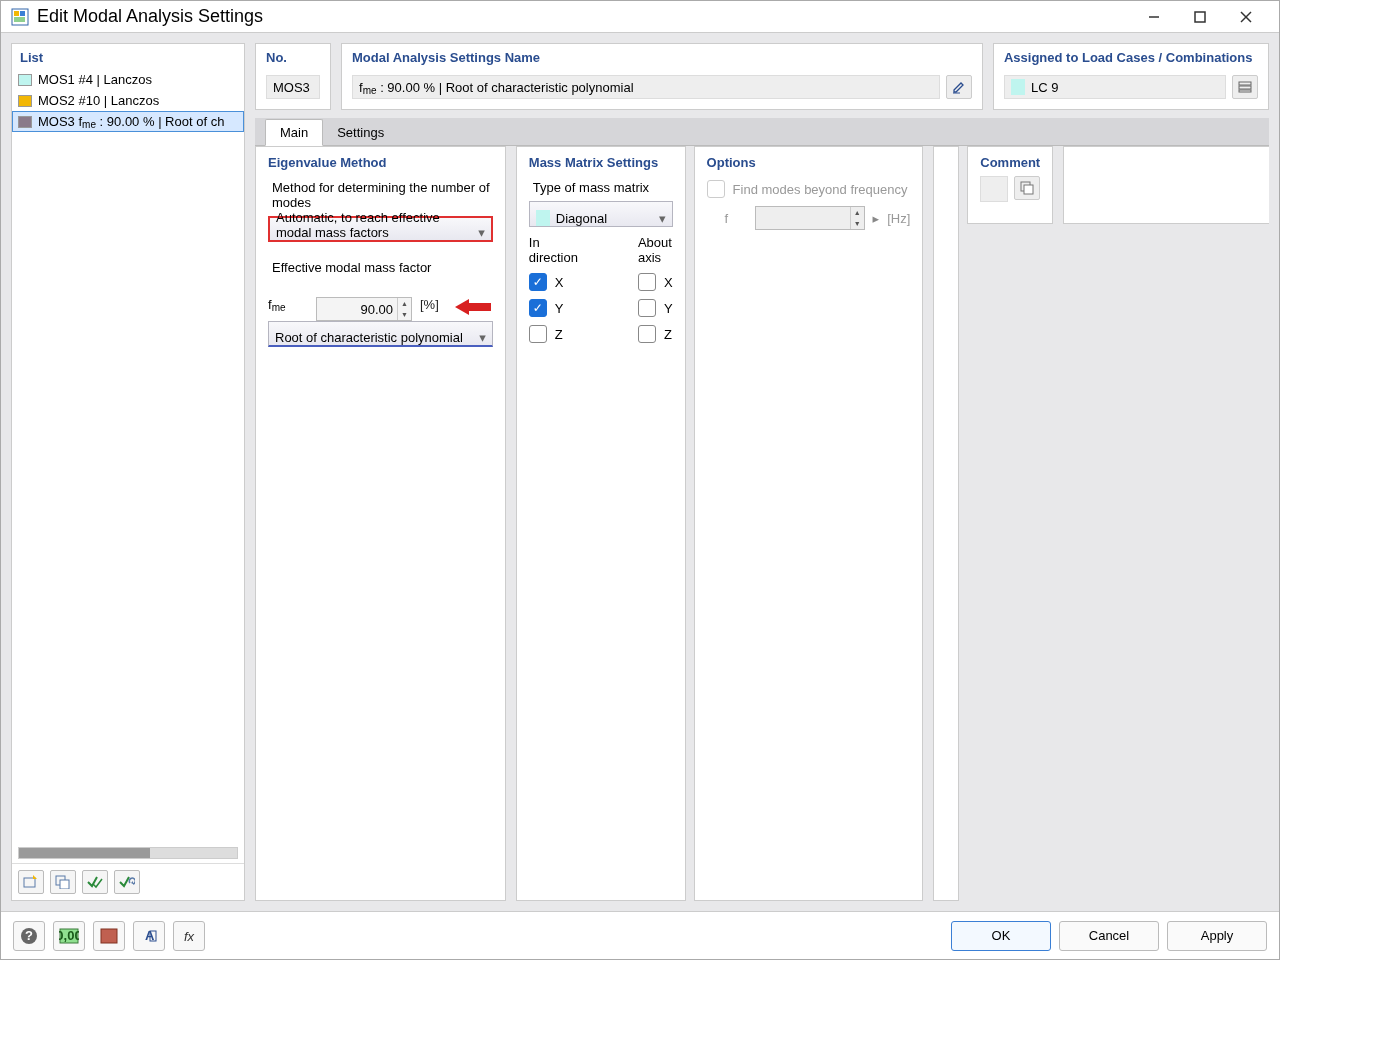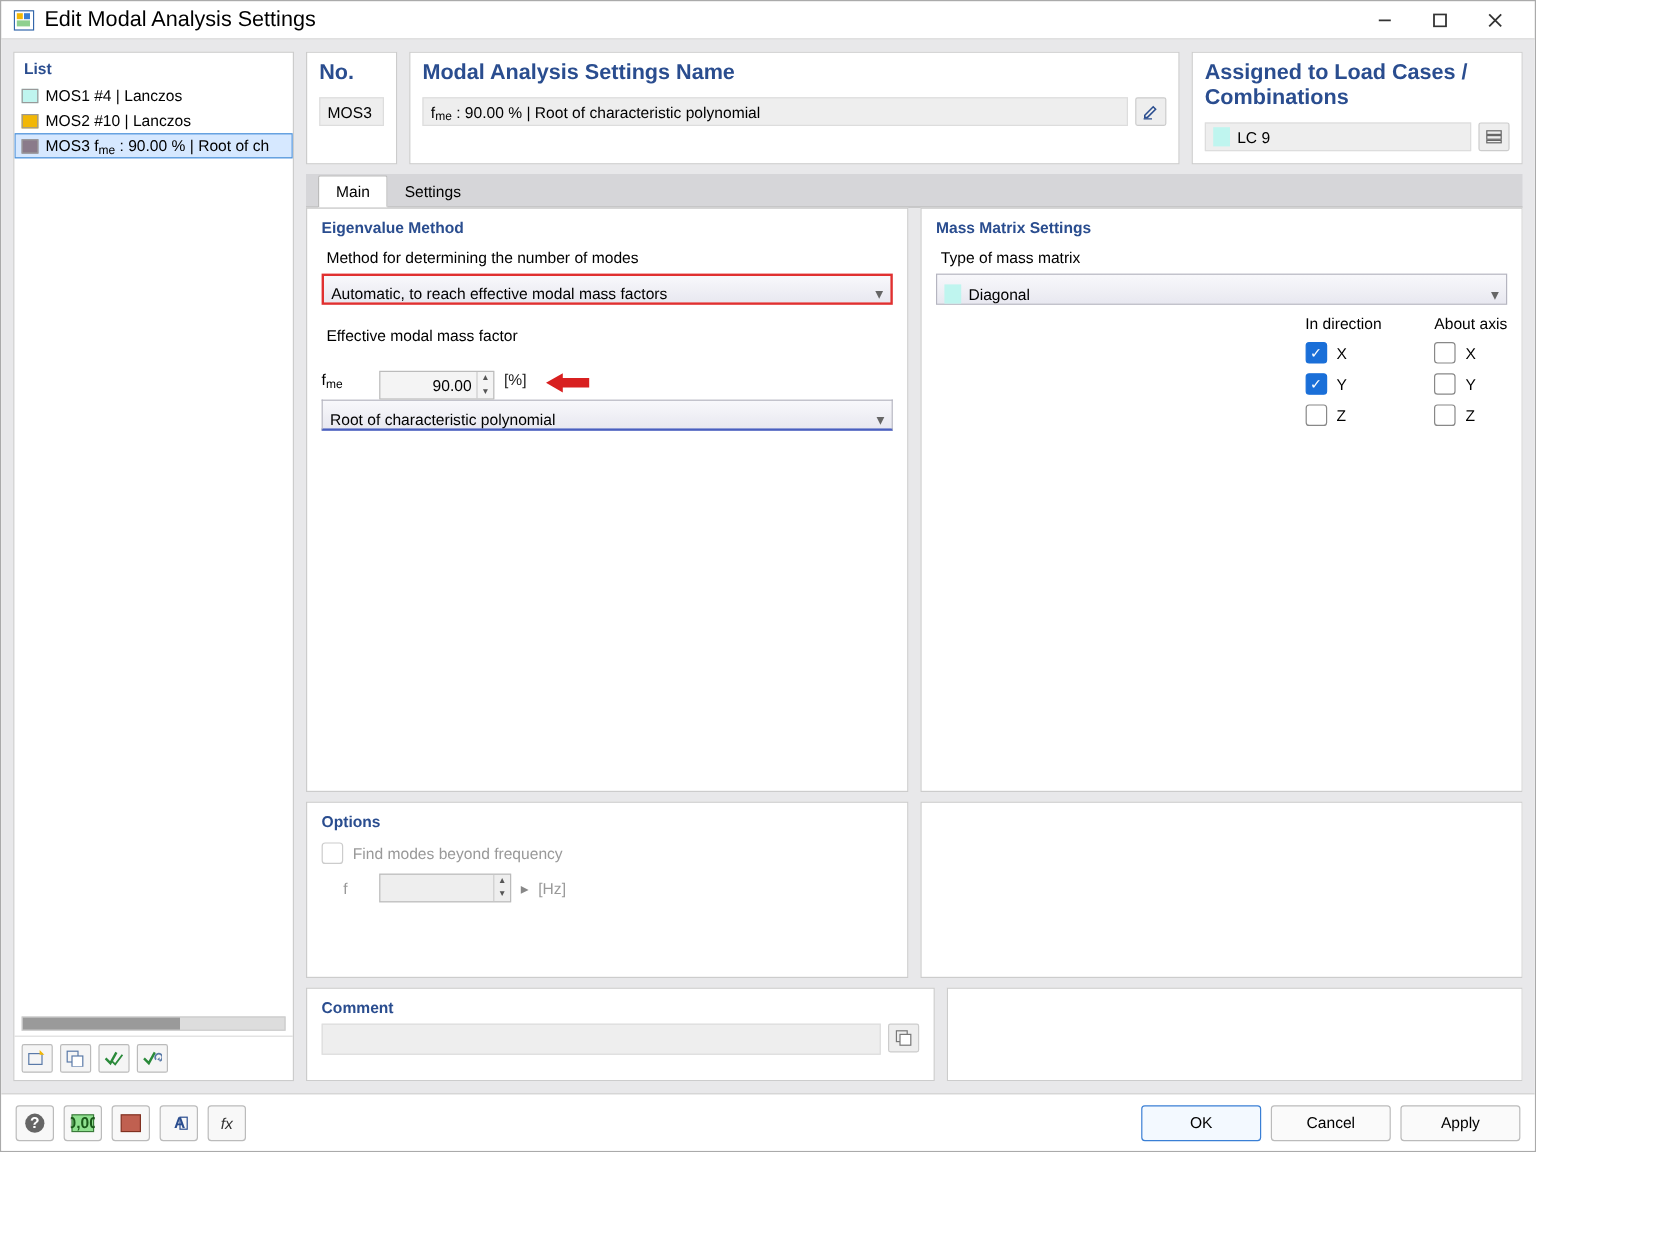--- a/index.html
+++ b/index.html
@@ -27,52 +27,52 @@
 .list-scroll .thumb { height:100%; width:60%; background:#9a9a9a;}
 .left-toolbar { padding:6px; display:flex; gap:6px; border-top:1px solid #ddd;}
 .tbtn { width:26px; height:24px; border:1px solid #bbb; background:#f5f5f5; display:flex; align-items:center; justify-content:center; border-radius:2px;}
 
 
 .header-row { display:flex; gap:10px;}
 .hdr-box { background:#fff; border:1px solid #ccc; padding:6px 10px 10px 10px;}
 .hdr-no { width:76px;}
 .hdr-name { flex:1 1 auto; width:400px;}
 .hdr-assign { flex:1.05;}
-.hdr-label { color:#2a4d8f; font-weight:600; font-size:18px; margin-bottom:10px;}
+.hdr-label { color:#2a4d8f; font-weight:600; font-size:13px; margin-bottom:10px;}
 .ro-field { background:#eee; border:1px solid #ddd; padding:3px 6px; height:24px; display:flex; align-items:center; gap:6px;}
 .name-row { display:flex; gap:6px; align-items:center;}
 .icon-btn { width:26px; height:24px; background:#eee; border:1px solid #ccc; display:flex; align-items:center; justify-content:center; border-radius:2px; flex:0 0 26px;}
 
 
 .tabs-container { flex:1; display:flex; flex-direction:column; overflow:hidden;}
 .tab-strip { height:28px; background:#d6d6d9; display:flex; align-items:flex-end; border-bottom:1px solid #bbb; padding:0 10px;}
 .tab { padding:5px 14px; cursor:default;}
 .tab.active { background:#fff; border:1px solid #bbb; border-bottom:1px solid #fff; border-radius:2px 2px 0 0; position:relative; top:1px;}
-.tab-body { flex:1; display:flex; flex-direction:column; gap:8px; overflow:hidden;}
+.tab-body { flex:1; display:flex; flex-direction:row; gap:8px; overflow:hidden;}
 
 .two-col { display:flex; gap:10px; }
 .col { flex:1; display:flex; flex-direction:column; gap:8px;}
 .panel { background:#fff; border:1px solid #ccc; padding:8px 12px 14px 12px;}
 .panel-title { color:#2a4d8f; font-weight:600; font-size:13px; margin-bottom:10px;}
 .field-label { margin:6px 0 6px 4px;}
 .select { width:100%; height:26px; border:1px solid #b5b5c0; background:linear-gradient(#f8f8fb,#e8e8f0); display:flex; align-items:flex-end; justify-content:space-between; padding:0 6px;}
 .select .arrow { color:#666; }
 .dd-underline { border-bottom:2px solid #4a5fbf;}
 .highlighted { border:2px solid #e03030;}
 .spinner-row { display:flex; align-items:flex-start; gap:8px;margin-top:22px;}
 .spinner-lbl { width:40px;}
 .spinner-input { width:96px; height:24px; border:1px solid #bbb; background:#f4f4f4; display:flex; align-items:center;}
 .spinner-input .val { flex:1; text-align:right; padding-right:4px;}
 .spinner-btns { width:14px; height:22px; border-left:1px solid #ccc; display:flex; flex-direction:column;}
 .spinner-btns div { flex:1; font-size:7px; display:flex; align-items:center; justify-content:center; color:#555;}
 .unit-lbl { color:#222;}
 .red-arrow { position:relative; width:40px; height:20px; margin-left:6px;}
 .red-arrow svg { width:40px; height:20px;}
 
-.cb-grid { display:flex; gap:44px; margin-top:8px;justify-content:flex-end;}
+.cb-grid { display:flex; gap:60px; margin-top:8px;justify-content:flex-end;}
 .cb-col-title { margin-bottom:8px;}
 .cb-row { display:flex; align-items:center; gap:8px; margin-bottom:8px;}
 .checkbox { width:18px; height:18px; border:1px solid #888; border-radius:3px; display:flex; align-items:center; justify-content:center; background:#fff; flex:0 0 18px;}
 .checkbox.checked { background:#1a6fd8; border-color:#1a6fd8;}
 .checkbox.checked::after { content:"✓"; color:#fff; font-size:12px; line-height:1;}
 .mass-select-row { display:flex; align-items:center; gap:6px;}
 
 .options-disabled { color:#999;}
 .opt-row { display:flex; align-items:center; gap:8px; margin-left:18px;}
 .opt-row .spinner-input { background:#eee;}

